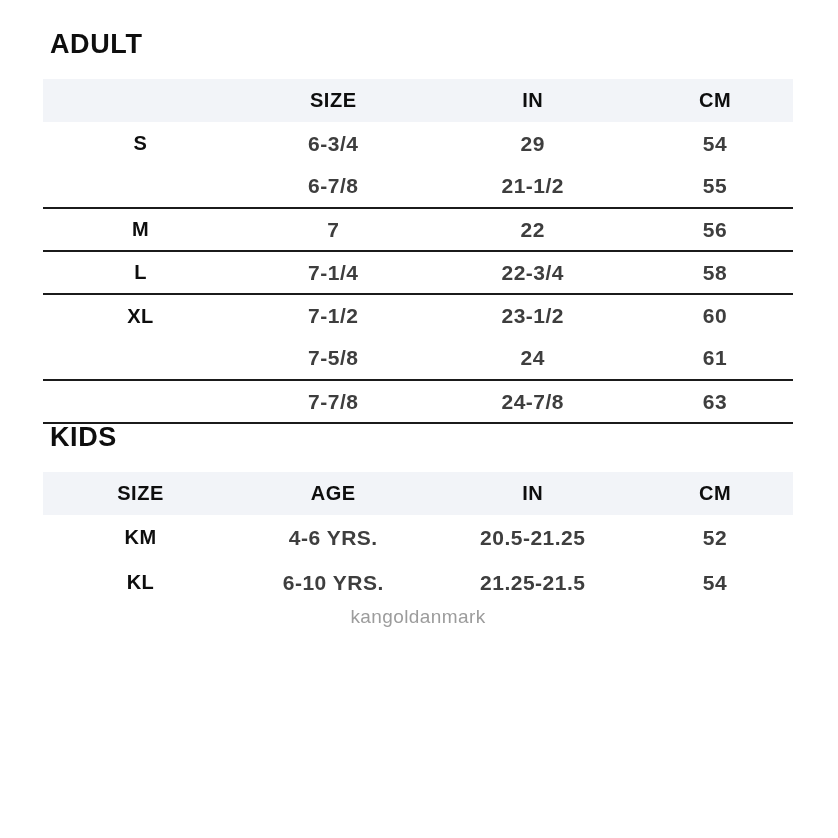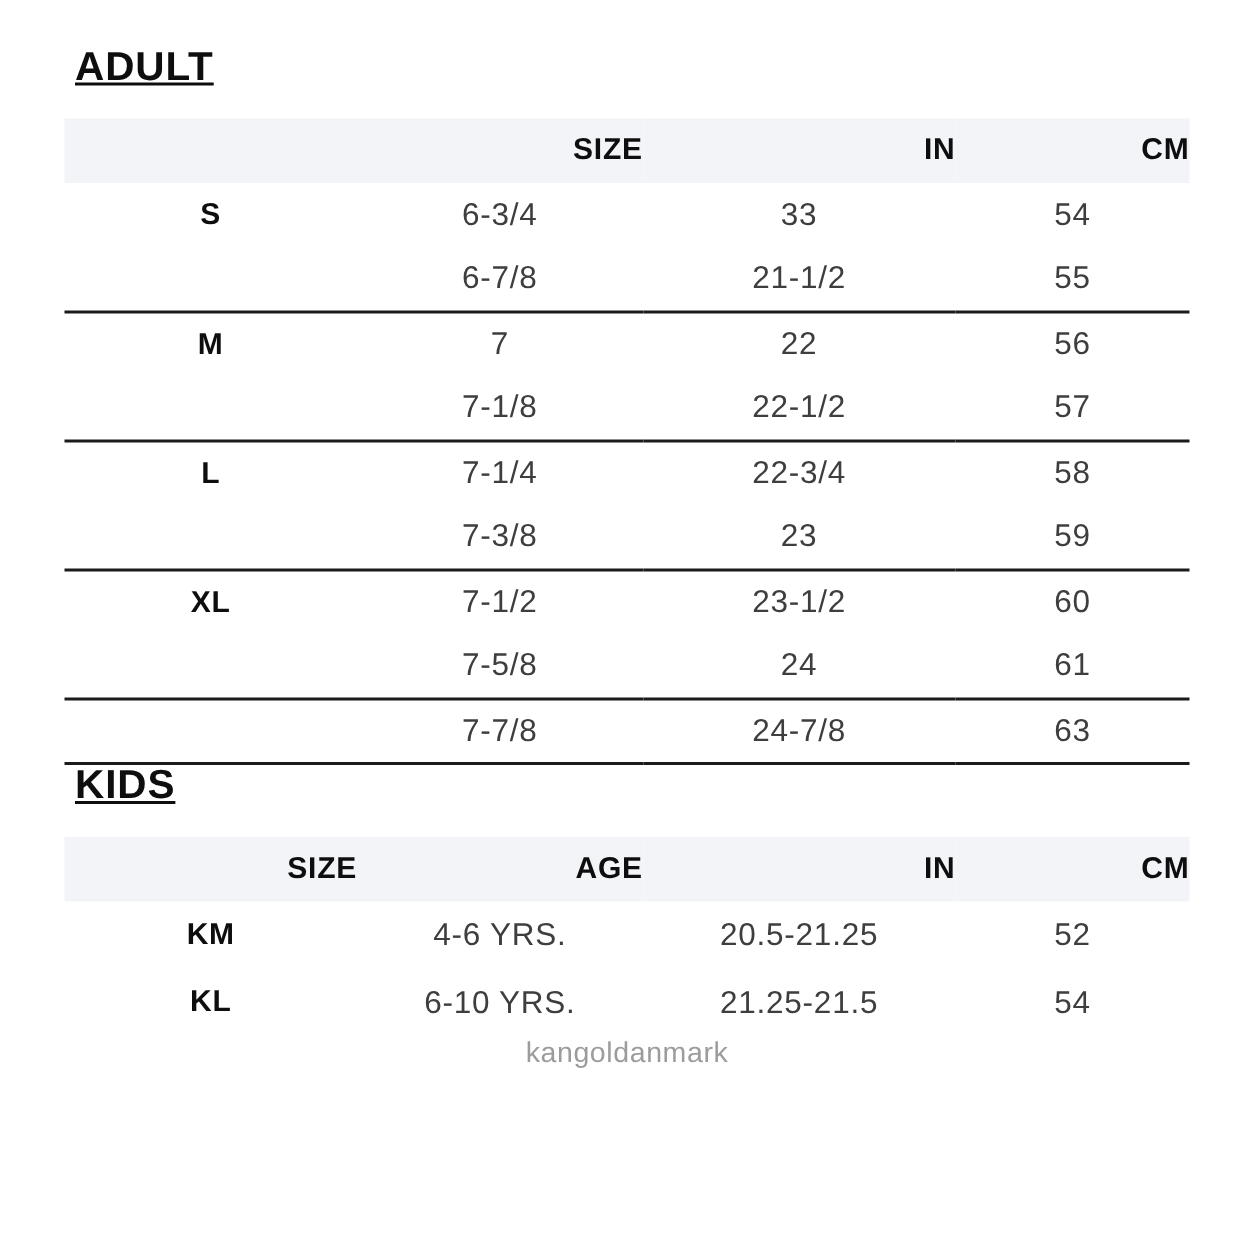--- a/index.html
+++ b/index.html
@@ -11,44 +11,44 @@
   }
   html,body{margin:0;padding:0;background:#ffffff;}
   body{
     width:838px;height:838px;overflow:hidden;
     font-family:"Liberation Sans", sans-serif;
     box-sizing:border-box;
     padding:31px 45px 0 43px;
   }
   .section-title{
     font-size:27px;font-weight:800;color:var(--bold-text);
-    letter-spacing:0.6px;line-height:1;margin:0 0 21px 7px;text-decoration:underline;
+    letter-spacing:0.6px;line-height:1;margin:0 0 21px 7px;
   }
   .section-title.kids{}
   table.size-table{
     width:750px;border-collapse:collapse;table-layout:fixed;
   }
   col.c1{width:26%;}
   col.c2{width:25.4%;}
   col.c3{width:27.8%;}
   col.c4{width:20.8%;}
   thead th{
     background:var(--header-bg);
     height:43px;padding:0;
     font-size:20px;font-weight:800;color:var(--bold-text);
-    text-align:right;letter-spacing:0.5px;
+    text-align:center;letter-spacing:0.5px;
   }
   tbody tr{height:43px;}
   table.kids-table tbody tr{height:45px;}
   tbody th.size-label{
     font-size:20px;font-weight:700;color:var(--bold-text);
     text-align:center;letter-spacing:0.5px;padding:0;
   }
   tbody td{
-    font-size:21px;font-weight:400;color:var(--text);
+    font-size:21px;font-weight:700;color:var(--text);
     text-align:center;letter-spacing:0.5px;padding:0;
   }
   table.adult-table tbody{border-bottom:2px solid var(--rule);}
   .watermark{
     width:750px;text-align:center;margin-top:1px;
     font-size:19px;color:var(--watermark);letter-spacing:0.4px;
   }
 </style>
 </head>
 <body>
@@ -69,56 +69,44 @@
         <th></th>
         <th>SIZE</th>
         <th>IN</th>
         <th>CM</th>
       </tr>
     </thead>
     <tbody>
       <tr>
         <th class="size-label">S</th>
         <td>6-3/4</td>
-        <td>33</td>
+        <td>29</td>
         <td>54</td>
       </tr>
       <tr>
         <th class="size-label"></th>
         <td>6-7/8</td>
         <td>21-1/2</td>
         <td>55</td>
       </tr>
     </tbody>
     <tbody>
       <tr>
         <th class="size-label">M</th>
         <td>7</td>
         <td>22</td>
         <td>56</td>
       </tr>
-      <tr>
-        <th class="size-label"></th>
-        <td>7-1/8</td>
-        <td>22-1/2</td>
-        <td>57</td>
-      </tr>
     </tbody>
     <tbody>
       <tr>
         <th class="size-label">L</th>
         <td>7-1/4</td>
         <td>22-3/4</td>
         <td>58</td>
-      </tr>
-      <tr>
-        <th class="size-label"></th>
-        <td>7-3/8</td>
-        <td>23</td>
-        <td>59</td>
       </tr>
     </tbody>
     <tbody>
       <tr>
         <th class="size-label">XL</th>
         <td>7-1/2</td>
         <td>23-1/2</td>
         <td>60</td>
       </tr>
       <tr>

